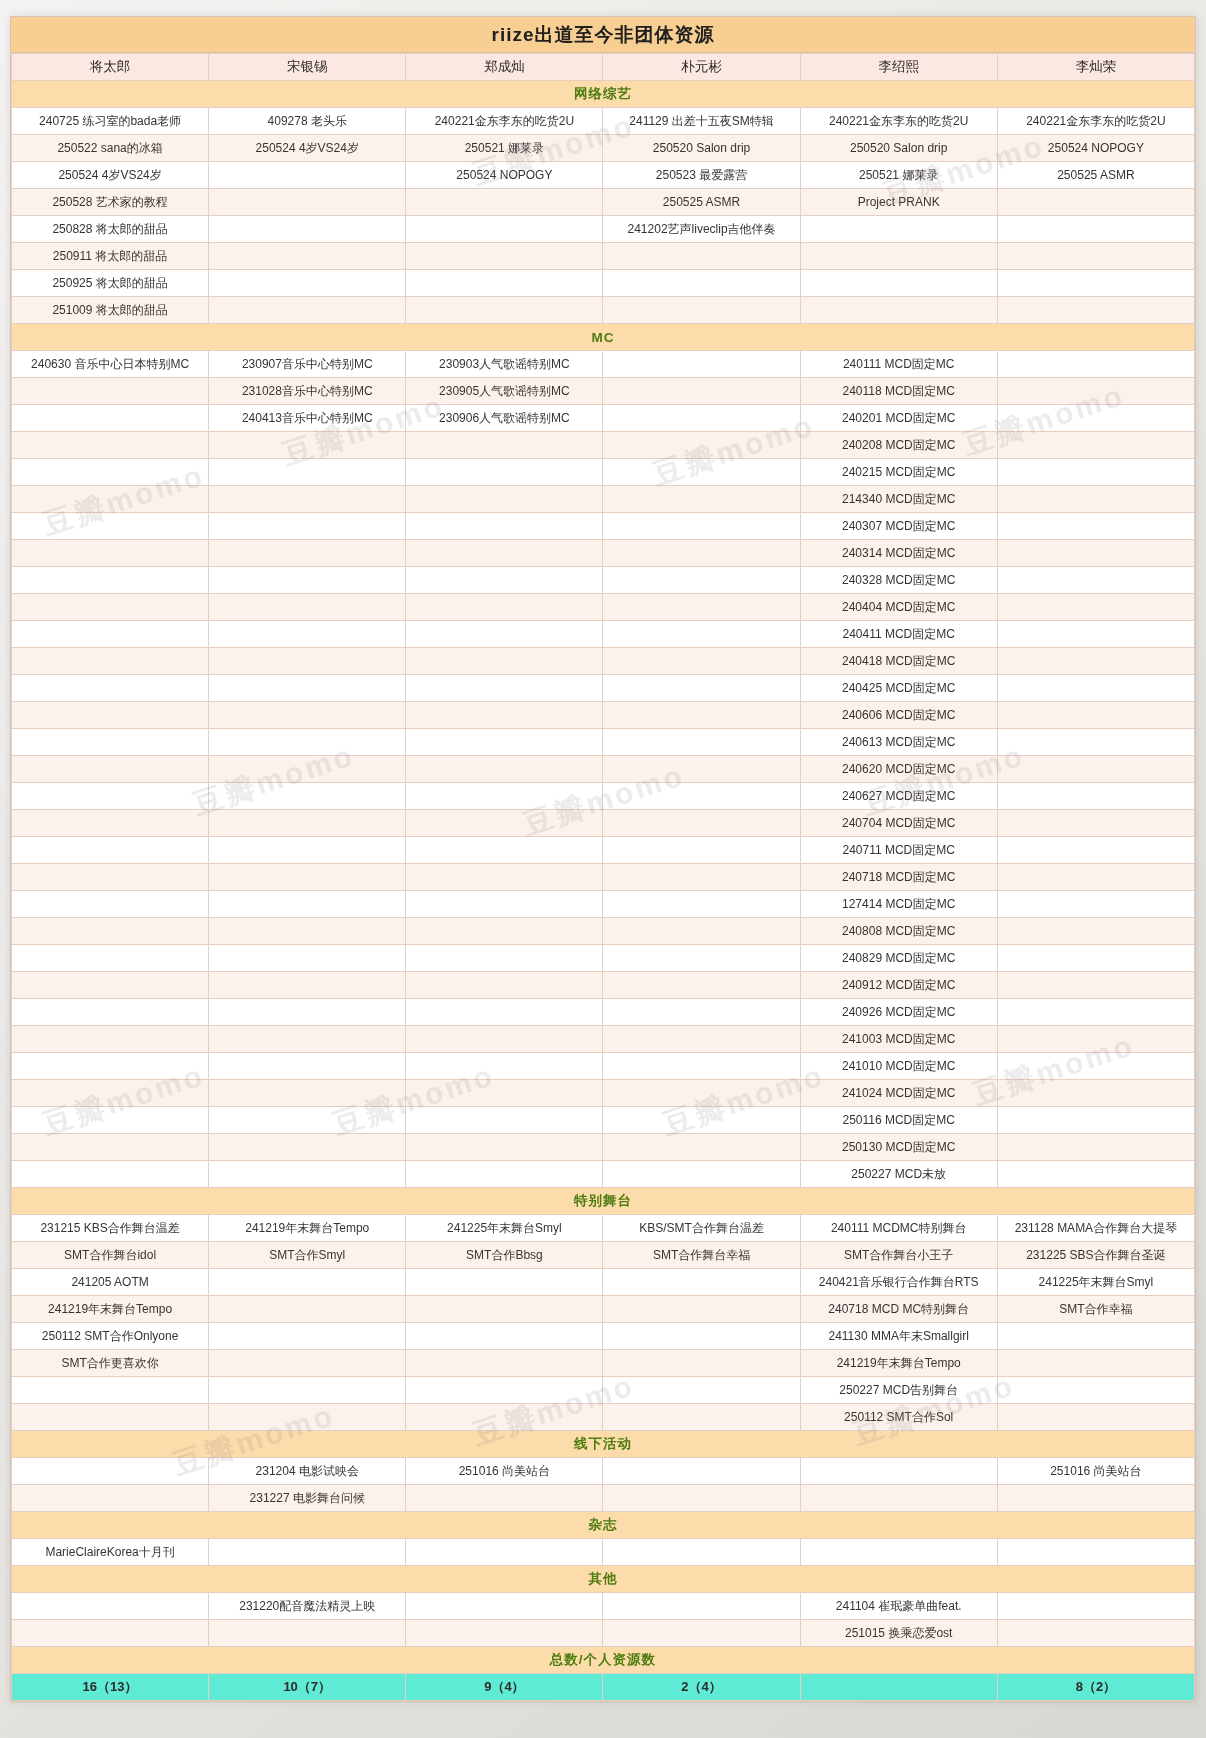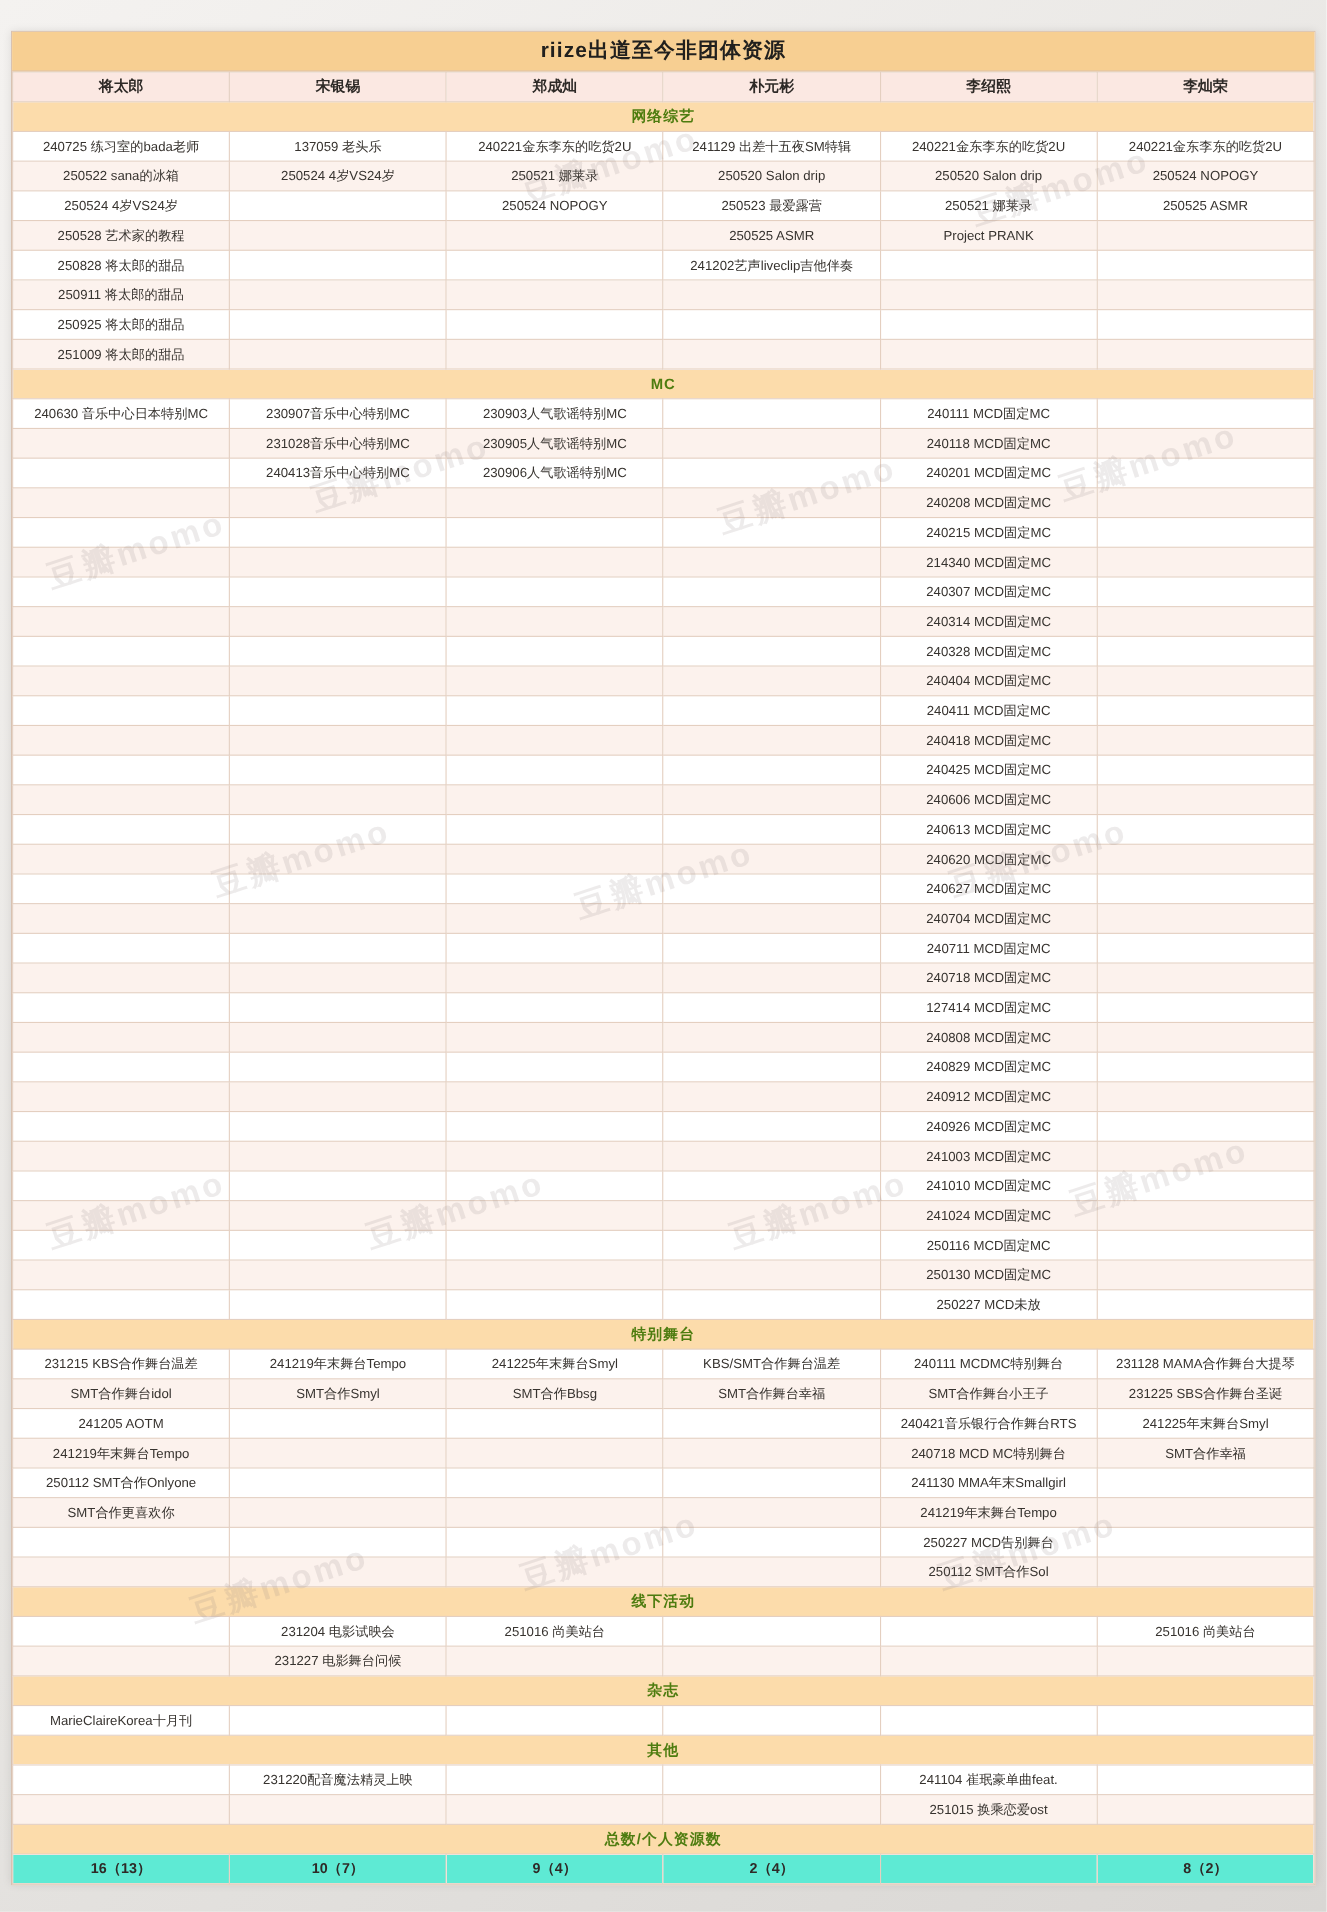--- a/index.html
+++ b/index.html
@@ -6,21 +6,21 @@
   html, body { width: 1206px; height: 1738px; }
   body {
     font-family: "Liberation Sans", "DejaVu Sans", sans-serif;
     background: linear-gradient(140deg, #f4f2f0 0%, #e6e4e1 55%, #d9d7d4 100%);
     position: relative;
     overflow: hidden;
   }
   .page { position: absolute; inset: 0; }
   .sheet {
     position: absolute;
-    left: 10px; top: 28px; width: 1186px;
+    left: 10px; top: 16px; width: 1186px;
     background: #ffffff;
     border: 1px solid #d8c2b1;
     box-shadow: 0 0 8px rgba(0,0,0,0.10);
   }
   .title-bar {
     height: 36px; line-height: 36px;
     text-align: center;
     background: #f7cf92;
     font-size: 19px; font-weight: bold; color: #21201e;
     letter-spacing: 1px;
@@ -32,21 +32,21 @@
     height: 27px;
     padding: 0 3px;
     text-align: center;
     font-size: 12px;
     color: #37332f;
     overflow: hidden;
     white-space: nowrap;
   }
   th.member-th {
     background: #fbe8e2;
-    font-weight: bold;
+    font-weight: normal;
     font-size: 13.5px;
     color: #2e2a27;
   }
   td.section-cell {
     background: #fcdcab;
     font-weight: bold;
     font-size: 13.5px;
     color: #4d7c0f;
     letter-spacing: 1px;
   }
@@ -80,21 +80,21 @@
             <th class="member-th">李绍熙</th>
             <th class="member-th">李灿荣</th>
           </tr>
       </thead>
       <tbody id="resource-table-body">
           <tr class="section-row">
             <td class="section-cell" colspan="6">网络综艺</td>
           </tr>
           <tr class="data-row">
             <td class="data-cell">240725 练习室的bada老师</td>
-            <td class="data-cell">137059 老头乐</td>
+            <td class="data-cell">409278 老头乐</td>
             <td class="data-cell">240221金东李东的吃货2U</td>
             <td class="data-cell">241129 出差十五夜SM特辑</td>
             <td class="data-cell">240221金东李东的吃货2U</td>
             <td class="data-cell">240221金东李东的吃货2U</td>
           </tr>
           <tr class="data-row alt">
             <td class="data-cell">250522 sana的冰箱</td>
             <td class="data-cell">250524 4岁VS24岁</td>
             <td class="data-cell">250521 娜莱录</td>
             <td class="data-cell">250520 Salon drip</td>

